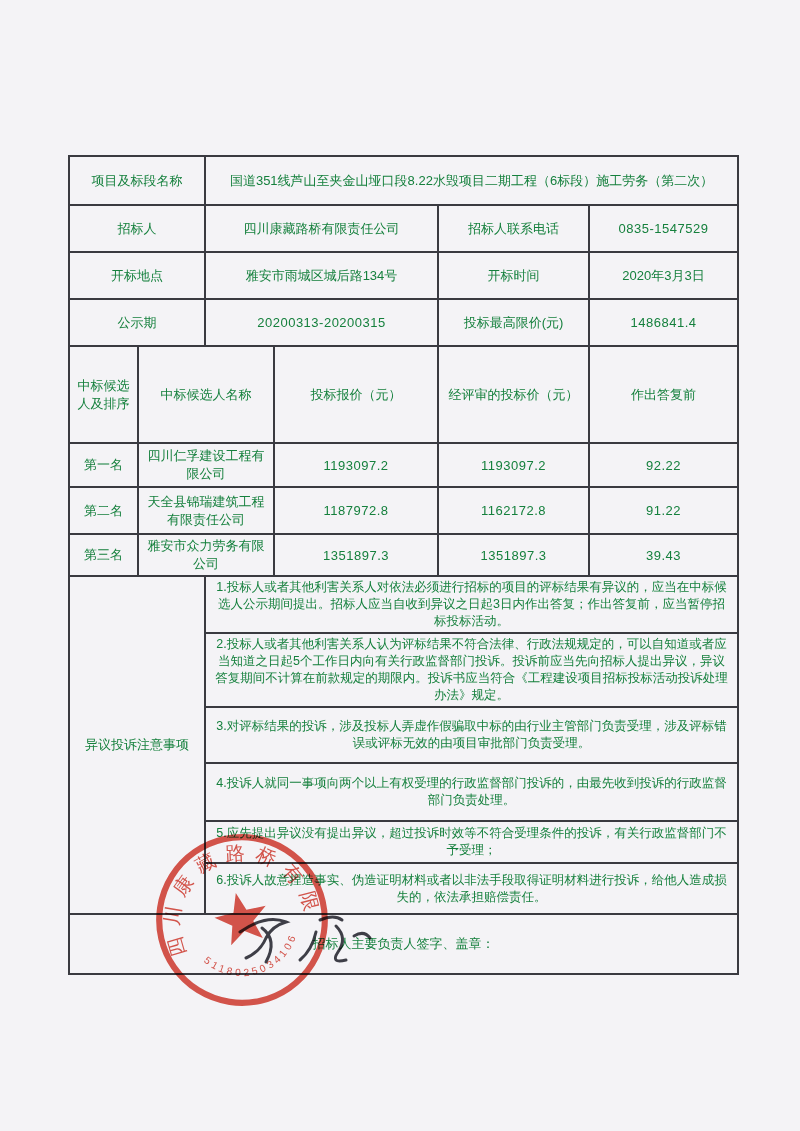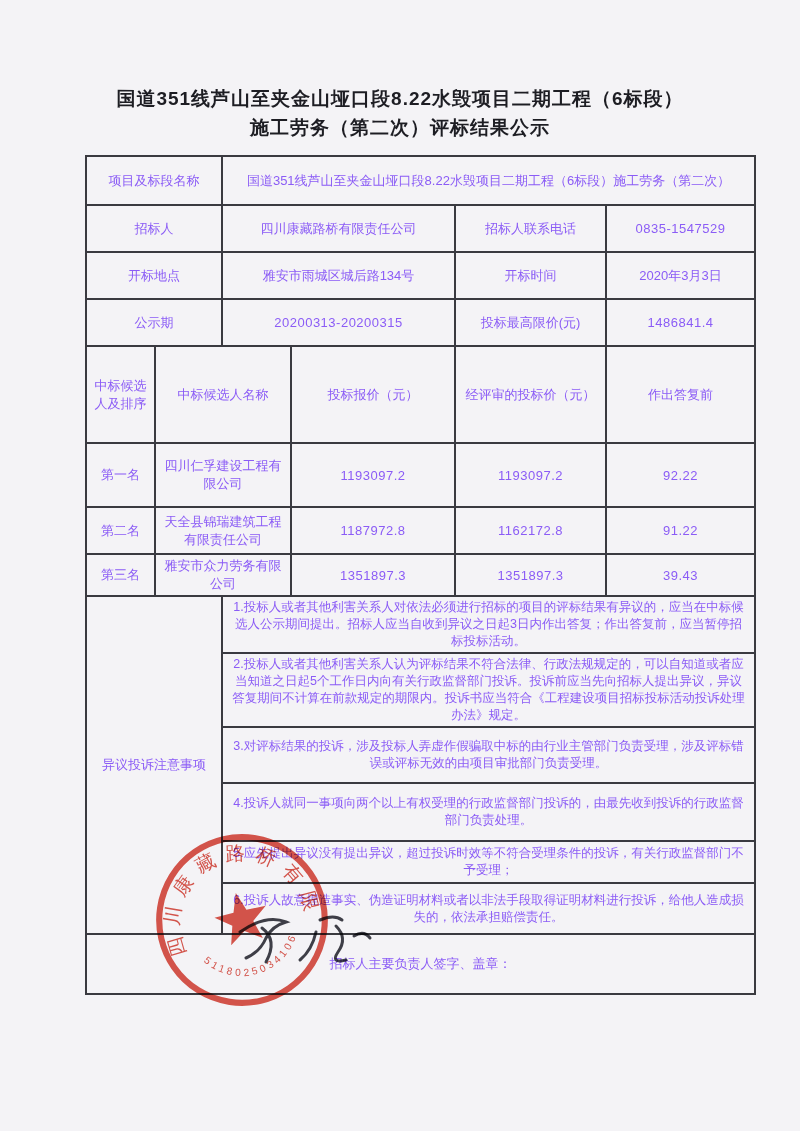--- a/index.html
+++ b/index.html
@@ -15,21 +15,21 @@
     background:#f4f3f6; color:#26262c;
   }
   .doc-title {
     position:absolute; top:84px; left:0; width:800px;
     text-align:center; font-size:19px; line-height:29px;
     font-weight:bold; color:#1d1d23; letter-spacing:1px;
   }
   table.doc {
     position:absolute; left:68px; top:155px; width:669px;
     border-collapse:collapse; table-layout:fixed;
-    font-size:13px; color:#8b5cf6;margin-left:17px;
+    font-size:13px; color:#15803d;
   }
   table.doc td {
     border:2px solid #3a3a40;
     text-align:center; vertical-align:middle;
     padding:2px 6px;
     overflow:hidden;
   }
   td.note-cell {
     text-align:left; vertical-align:middle;
     font-size:12.5px; line-height:17px; padding:3px 9px;
@@ -46,24 +46,20 @@
     position:absolute; left:232px; top:906px; width:150px; height:64px;
     mix-blend-mode:multiply;
     pointer-events:none;
   }
 </style>
 </head>
 <body>
 
 <div class="page">
 
-  <div class="doc-title">
-    <div>国道351线芦山至夹金山垭口段8.22水毁项目二期工程（6标段）</div>
-    <div>施工劳务（第二次）评标结果公示</div>
-  </div>
 
   <table class="doc">
     <colgroup>
       <col style="width:69px">
         <col style="width:67px">
         <col style="width:69px">
       <col style="width:164px">
         <col style="width:151px">
         <col style="width:149px">
     </colgroup>
@@ -93,21 +89,21 @@
     </tr>
 
     <tr style="height:97px">
       <td>中标候选人及排序</td>
       <td colspan="2">中标候选人名称</td>
       <td>投标报价（元）</td>
       <td>经评审的投标价（元）</td>
       <td>作出答复前</td>
     </tr>
 
-    <tr style="height:64px">
+    <tr style="height:44px">
       <td>第一名</td>
       <td colspan="2">四川仁孚建设工程有限公司</td>
       <td class="num">1193097.2</td>
       <td class="num">1193097.2</td>
       <td class="num">92.22</td>
     </tr>
     <tr style="height:47px">
       <td>第二名</td>
       <td colspan="2">天全县锦瑞建筑工程有限责任公司</td>
       <td class="num">1187972.8</td>

